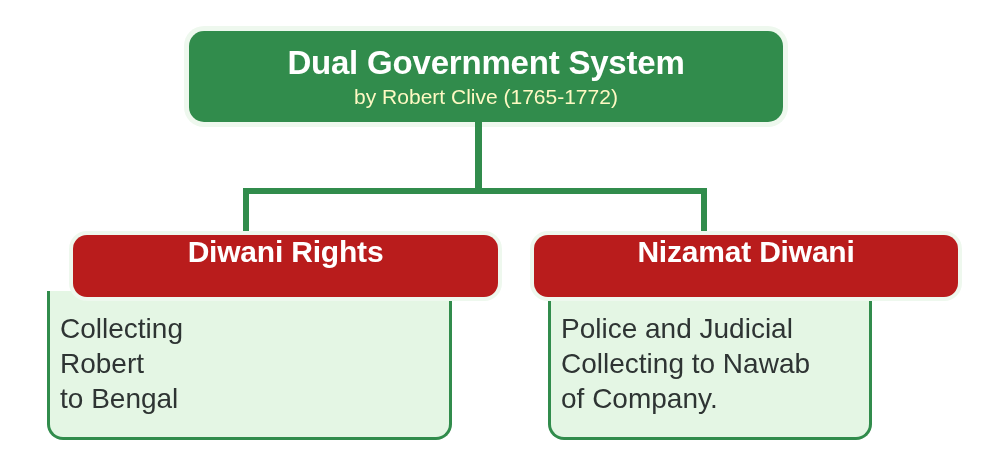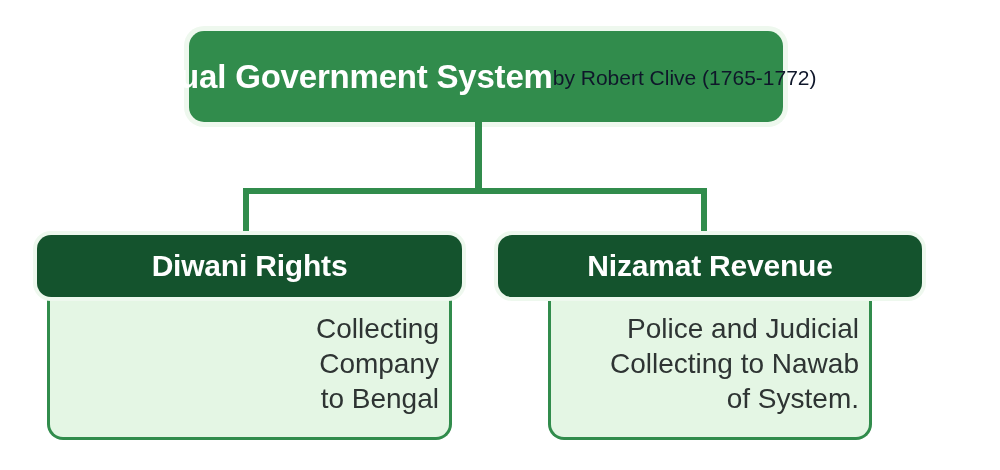--- a/index.html
+++ b/index.html
@@ -26,35 +26,35 @@
   .root-node {
     position: absolute;
     left: 189px;
     top: 31px;
     width: 594px;
     height: 91px;
     background: #318c4c;
     border-radius: 15px;
     box-shadow: 0 0 0 5px #eef8ee;
     display: flex;
-    flex-direction: row;
+    flex-direction: column;
     align-items: center;
     justify-content: center;
     box-sizing: border-box;
   }
   .root-title {
     color: #ffffff;
     font-size: 33px;
     font-weight: bold;
     letter-spacing: -0.2px;
     line-height: 38px;
     white-space: nowrap;
   }
   .root-subtitle {
-    color: #0f172a;
+    color: #fef9c3;
     font-size: 21px;
     font-weight: normal;
     line-height: 26px;
     margin-top: 2px;
     white-space: nowrap;
   }
 
   
   .conn {
     position: absolute;
@@ -87,48 +87,48 @@
 
   
   .branch {
     position: absolute;
     top: 235px;
   }
   .branch-header {
     position: relative;
     z-index: 2;
     height: 62px;
-    background: #14532d;
+    background: #b91c1c;
     border-radius: 14px;
     box-shadow: 0 0 0 4px #eef8ee;
     display: flex;
-    align-items: center;
     justify-content: center;
     box-sizing: border-box;
+    margin-left: 36px;
   }
   .branch-header-label {
     color: #ffffff;
     font-size: 30px;
     font-weight: bold;
     letter-spacing: -0.2px;
     line-height: 34px;
     white-space: nowrap;
   }
   .branch-body {
     position: relative;
     z-index: 1;
     margin: -6px auto 0 auto;
     background: #e4f6e4;
     border: 3px solid #318c4c;
     border-top: none;
     border-radius: 0 0 16px 16px;
     box-sizing: border-box;
     display: flex;
     flex-direction: column;
-    align-items: flex-end;
+    align-items: flex-start;
     justify-content: center;
     padding: 14px 10px 16px 10px;
   }
   .branch-body-line {
     color: #2e3433;
     font-size: 28px;
     font-weight: normal;
     line-height: 35px;
     text-align: center;
     white-space: nowrap;
@@ -158,29 +158,29 @@
   <div class="conn conn-bar"></div>
   <div class="conn conn-drop-left"></div>
   <div class="conn conn-drop-right"></div>
 
   <div class="branch" id="branch-left">
     <div class="branch-header">
       <span class="branch-header-label">Diwani Rights</span>
     </div>
     <div class="branch-body">
       <div class="branch-body-line">Collecting</div>
-      <div class="branch-body-line">Company</div>
+      <div class="branch-body-line">Robert</div>
       <div class="branch-body-line">to Bengal</div>
     </div>
   </div>
 
   <div class="branch" id="branch-right">
     <div class="branch-header">
-      <span class="branch-header-label">Nizamat Revenue</span>
+      <span class="branch-header-label">Nizamat Diwani</span>
     </div>
     <div class="branch-body">
       <div class="branch-body-line">Police and Judicial</div>
       <div class="branch-body-line">Collecting to Nawab</div>
-      <div class="branch-body-line">of System.</div>
+      <div class="branch-body-line">of Company.</div>
     </div>
   </div>
 
 </div>
 
 </body></html>

